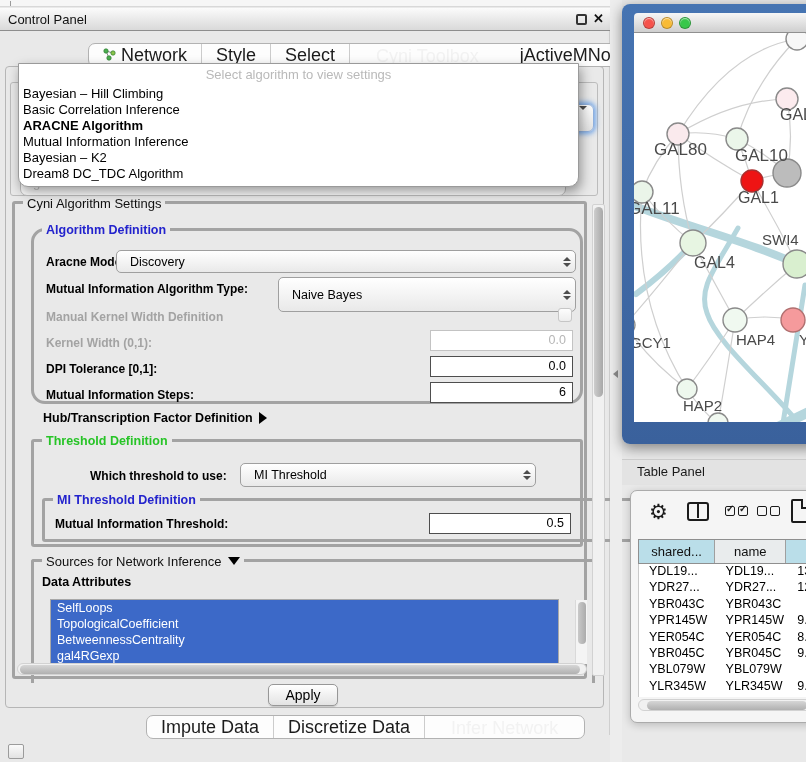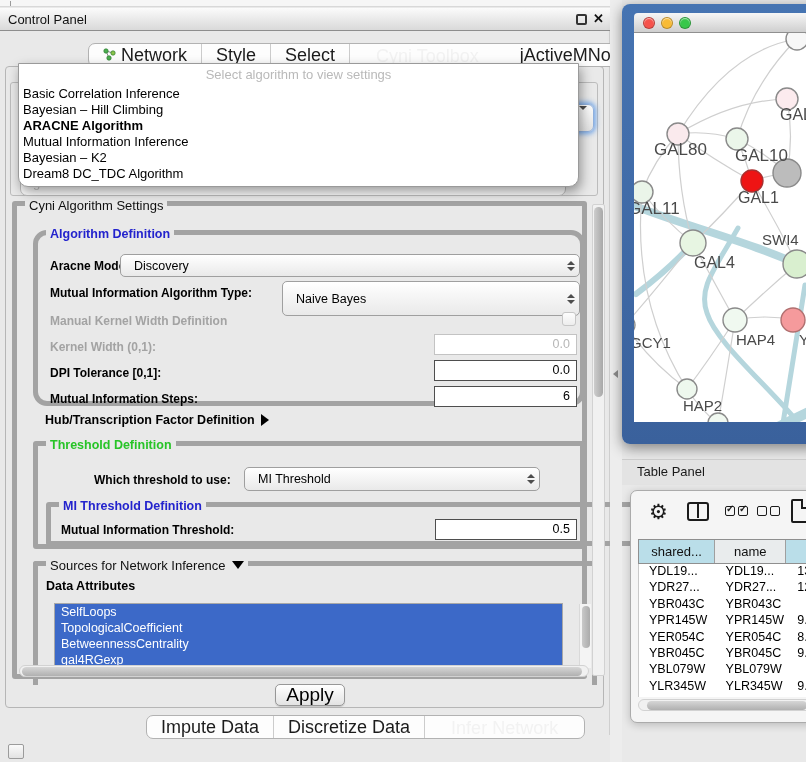--- a/index.html
+++ b/index.html
@@ -39,21 +39,21 @@
   #algo-dropdown .dd-item.sel { font-weight:bold; }
 
   
   #hidden-group { left:10px; top:74px; width:588px; height:114px; border:1px solid #bcbcbc; border-radius:3px; z-index:1; }
   #hidden-stepper { left:570px; top:96px; width:24px; height:28px; border:1px solid #8fb0de; border-radius:6px;
     background:linear-gradient(#fdfdfd,#e2e2e2); box-shadow:0 0 5px 2px rgba(96,156,233,.85); z-index:2; }
   #hidden-combo { left:20px; top:162px; width:546px; height:26px; border:1px solid #bdbdbd; border-radius:7px;
     background:#fdfdfd; color:#c6c6c6; font-size:13px; line-height:24px; padding-left:12px; z-index:2; }
 
   
-  .group { position:absolute; border:5px solid #a3a3a3; border-radius:3px; }
+  .group { position:absolute; border:3px solid #a3a3a3; border-radius:3px; }
   .group>.gtitle { position:absolute; top:-8px; left:8px; background:#e9e9e9; padding:0 4px; font-size:13px; color:#111; white-space:nowrap; }
   .gtitle.blue { color:#2323cd; font-weight:bold; font-size:12.5px; }
   .gtitle.green { color:#27c427; font-weight:bold; font-size:12.5px; }
 
   .lbl { position:absolute; font-size:12px; font-weight:bold; color:#000; white-space:nowrap; }
   .lbl.dis { color:#a3a3a3; }
 
   .combo { position:absolute; display:flex; align-items:center; border:1px solid #9f9f9f; border-radius:5px;
     background:linear-gradient(#ffffff,#e9e9e9); font-size:12.5px; color:#000; }
   .combo .ctext { flex:1; padding-left:13px; }
@@ -78,22 +78,22 @@
   #attr-vscroll { left:541px; top:38px; width:12px; height:64px; background:#f4f4f4; border-left:1px solid #d9d9d9; }
   #attr-vscroll .thumb { position:absolute; left:2px; top:2px; width:8px; height:42px; background:linear-gradient(90deg,#c9c9c9,#ababab); border-radius:4px; }
 
   
   .vscroll { position:absolute; background:#f1f1f1; border:1px solid #d2d2d2; border-radius:2px; }
   .vscroll .thumb { position:absolute; left:1px; width:9px; background:linear-gradient(90deg,#cdcdcd,#a8a8a8); border-radius:5px; }
   .hscroll { position:absolute; background:#f1f1f1; border:1px solid #d2d2d2; border-radius:7px; }
   .hscroll .thumb { position:absolute; top:1px; height:9px; background:linear-gradient(#d6d6d6,#b0b0b0); border-radius:5px; }
 
   #apply-btn { left:268px; top:676px; width:70px; height:22px; border:1px solid #979797; border-radius:5px;
-    background:linear-gradient(#ffffff,#e3e3e3); font-size:19px; color:#000; text-align:center; line-height:20px;
-    box-shadow:0 1px 1px rgba(0,0,0,.15);margin-left:7px; }
+    background:linear-gradient(#ffffff,#e3e3e3); font-size:14px; color:#000; text-align:center; line-height:20px;
+    box-shadow:0 1px 1px rgba(0,0,0,.15); }
 
   
   #divider { left:610px; top:0; width:12px; height:762px; background:#ededed; }
   #divider .handle { position:absolute; left:3px; top:370px; width:0; height:0;
     border-top:4px solid transparent; border-bottom:4px solid transparent; border-right:5px solid #8d8d8d; }
 
   
   #net-window { left:622px; top:4px; width:200px; height:440px; background:linear-gradient(#4674b2,#3a619c);
     border-radius:8px; box-shadow:0 4px 14px rgba(0,0,0,.45); padding:9px 12px 0 12px; }
   #net-titlebar { height:20px; background:linear-gradient(#f6f6f6,#cfcfcf); border-bottom:1px solid #909090;
@@ -176,22 +176,22 @@
 
     <div class="abs" id="hidden-group"></div>
     <div class="abs" id="hidden-stepper">
       <div class="stepper" style="margin:5px auto 0;"><span class="tri-up"></span><span class="tri-dn"></span></div>
     </div>
     <div class="abs" id="hidden-combo">galFiltered.sif default node</div>
 
     <div class="abs" id="algo-dropdown">
       <div class="prompt">Select algorithm to view settings</div>
       <div id="dd-items">
+          <div class="dd-item">Bayesian – Hill Climbing</div>
           <div class="dd-item">Basic Correlation Inference</div>
-          <div class="dd-item">Bayesian – Hill Climbing</div>
           <div class="dd-item sel">ARACNE Algorithm</div>
           <div class="dd-item">Mutual Information Inference</div>
           <div class="dd-item">Bayesian – K2</div>
           <div class="dd-item">Dream8 DC_TDC Algorithm</div>
         </div>
     </div>
 
     <div class="abs group" style="left:12px; top:193px; width:575px; height:478px;">
       <span class="gtitle">Cyni Algorithm Settings</span>
 

